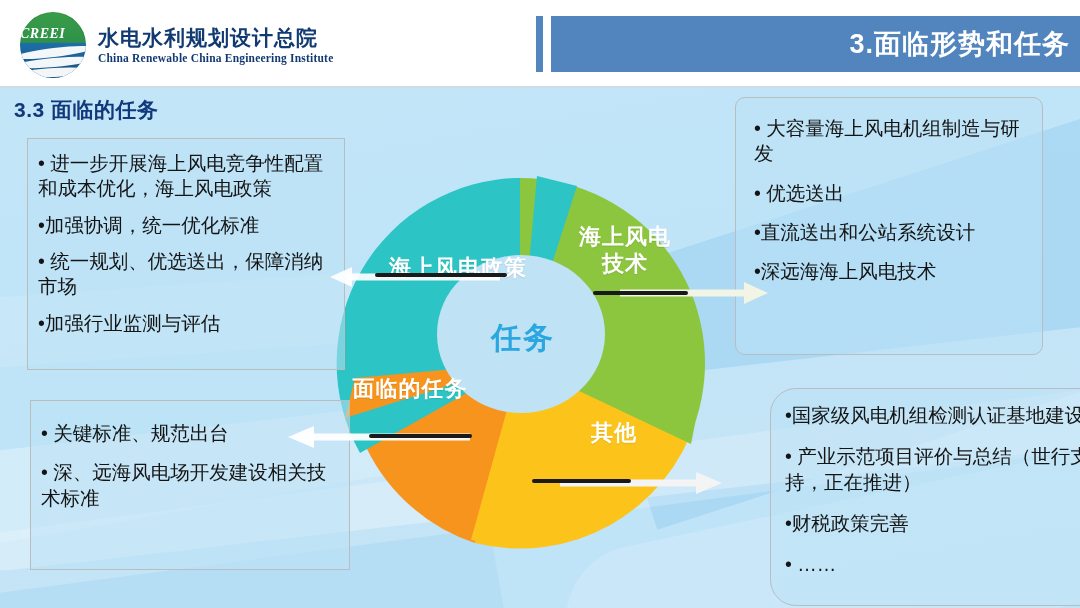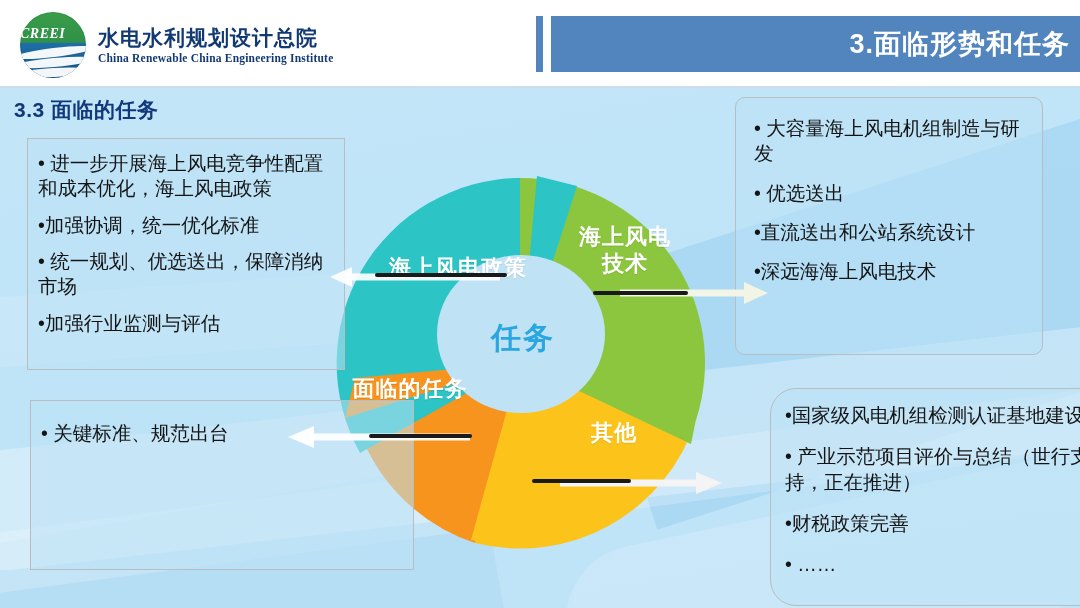--- a/index.html
+++ b/index.html
@@ -51,21 +51,21 @@
 
   
   .box{position:absolute;border:1px solid #b9bdbf;background:rgba(188,226,246,.55);
     box-sizing:border-box;z-index:10;}
   .box p{margin:0;color:#141414;font-size:19.5px;line-height:1.30;letter-spacing:0px;}
   .box p + p{margin-top:11px;}
   .box-inner{padding:14px 10px 10px 12px;}
 
   #box-tl{left:27px;top:138px;width:318px;height:232px;}
   #box-tr{left:735px;top:97px;width:308px;height:258px;border-radius:10px;}
-  #box-bl{left:30px;top:400px;width:384px;height:170px;}
+  #box-bl{left:30px;top:400px;width:320px;height:170px;}
   #box-br{left:770px;top:388px;width:336px;height:218px;border-radius:26px;}
 
   #box-tl .box-inner{padding:12px 8px 8px 10px;}
   #box-tr .box-inner{padding:18px 10px 8px 18px;}
   #box-bl .box-inner{padding:20px 8px 8px 10px;}
   #box-br .box-inner{padding:14px 8px 8px 14px;}
   #box-br p + p{margin-top:16px;}
   #box-tr p + p{margin-top:14px;}
   #box-bl p + p{margin-top:14px;}
 
@@ -214,20 +214,21 @@
       <p>• 大容量海上风电机组制造与研发</p>
       <p>• 优选送出</p>
       <p>•直流送出和公站系统设计</p>
       <p>•深远海海上风电技术</p>
     </div>
   </div>
 
   <div class="box" id="box-bl">
     <div class="box-inner">
       <p>• 关键标准、规范出台</p>
+      <p>• 深、远海风电场开发建设相关技术标准</p>
     </div>
   </div>
 
   <div class="box" id="box-br">
     <div class="box-inner">
       <p>•国家级风电机组检测认证基地建设</p>
       <p>• 产业示范项目评价与总结（世行支持，正在推进）</p>
       <p>•财税政策完善</p>
       <p>• ……</p>
     </div>

